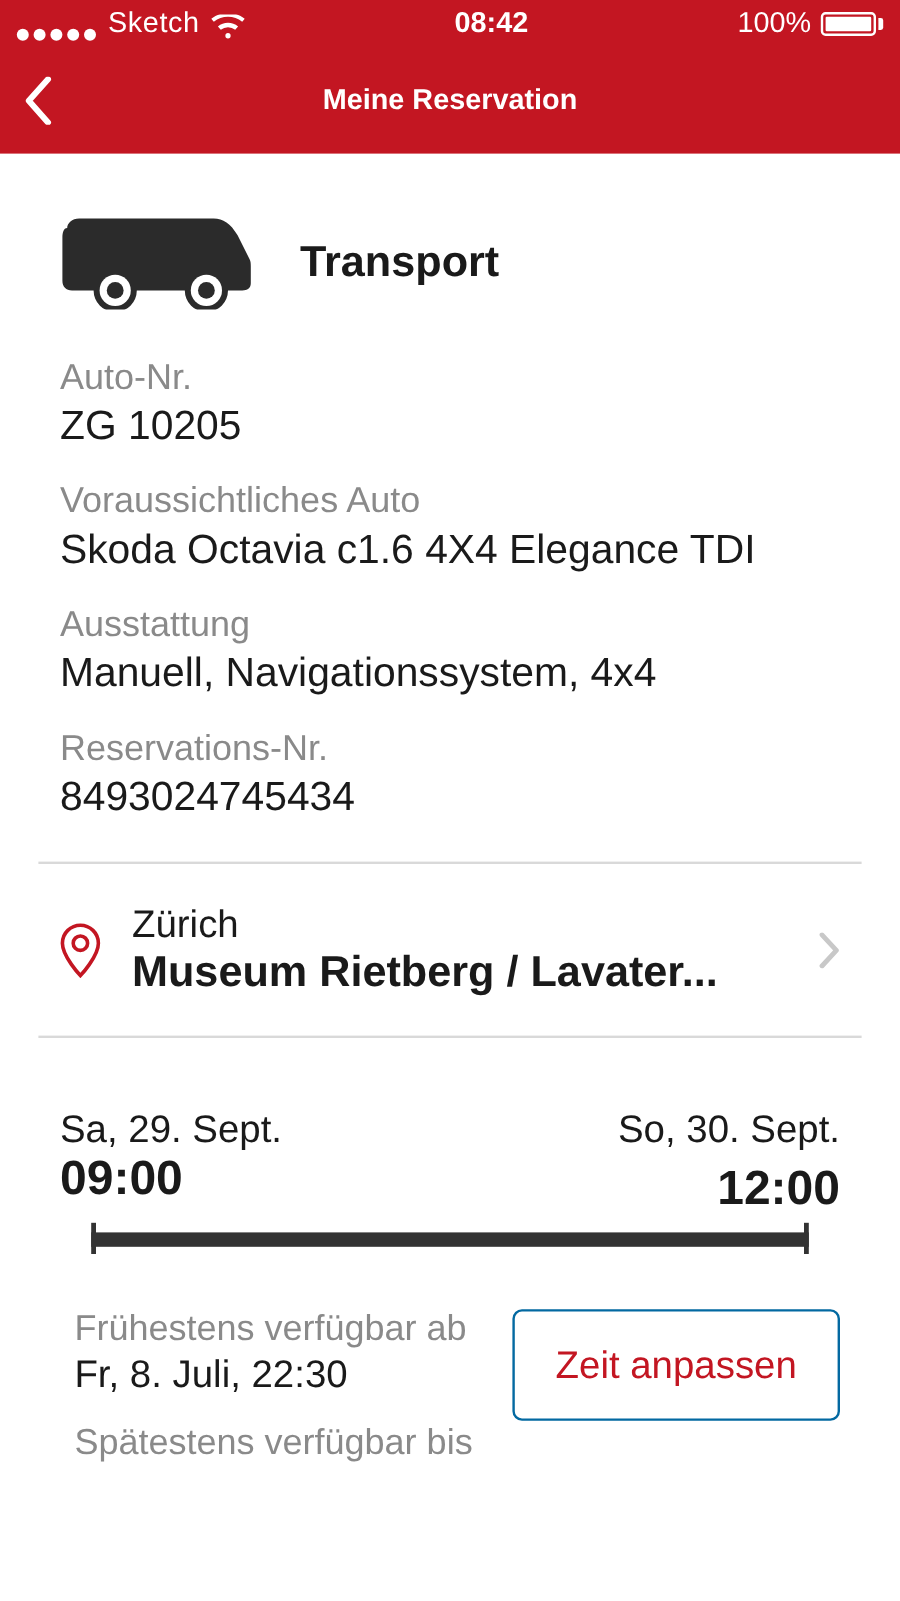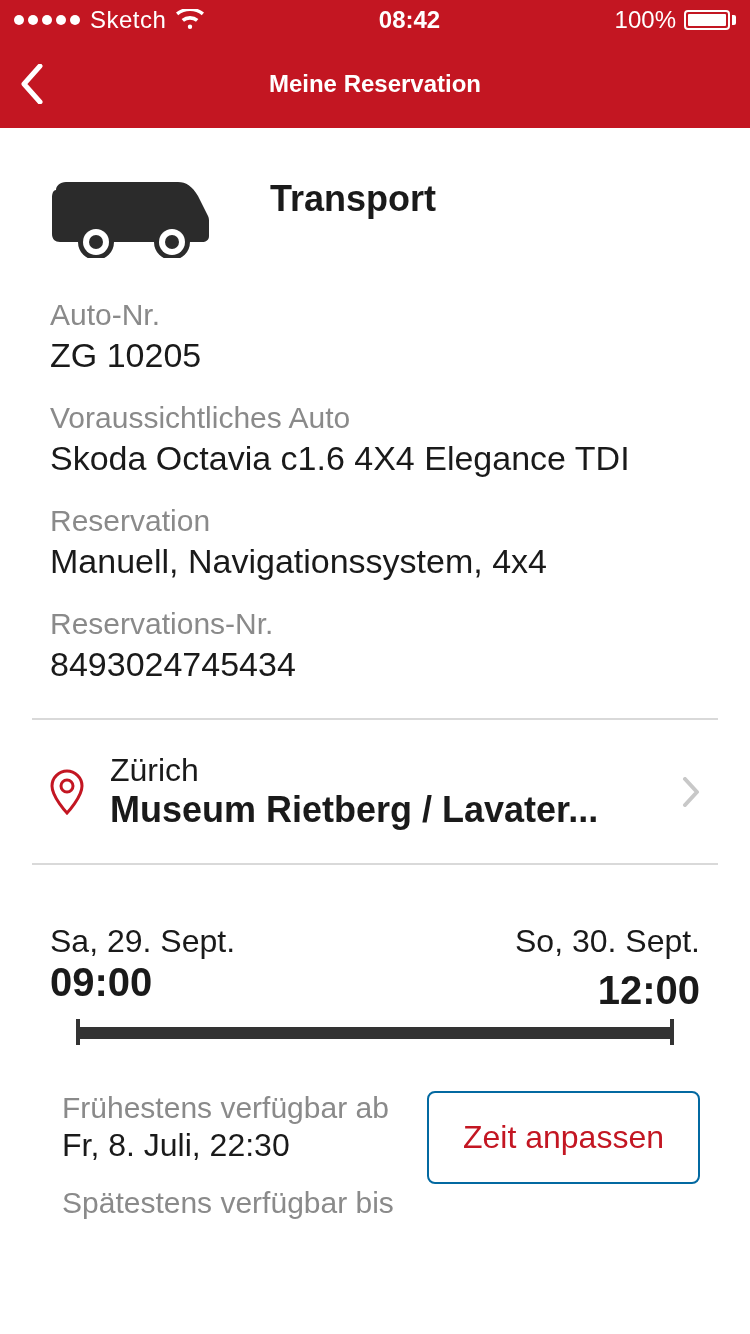--- a/index.html
+++ b/index.html
@@ -1,36 +1,36 @@
 <!DOCTYPE html>
 <html><head>
 <meta charset="utf-8">
 <style>
   * { box-sizing: border-box; margin: 0; padding: 0; }
   html, body { width: 750px; height: 1334px; font-family: -apple-system, "Helvetica Neue", Helvetica, Arial, sans-serif; background: #fff; overflow: hidden; }
   .statusbar { background: #c31622; height: 40px; display: flex; align-items: center; justify-content: space-between; color: #fff; padding: 0 14px; font-size: 24px; font-weight: 500; }
-  .statusbar .left { display: flex; align-items: center; gap: 10px; }
+  .statusbar .left { display: flex; align-items: flex-end; gap: 10px; }
   .dots { display: flex; gap: 4px; align-items: center; }
   .dots span { width: 10px; height: 10px; border-radius: 50%; background: #fff; display: inline-block; }
   .carrier { font-size: 24px; letter-spacing: 0.5px; }
   .wifi { display: inline-block; }
   .time { font-size: 24px; font-weight: 600; }
   .right { display: flex; align-items: center; gap: 8px; }
   .battery { display: flex; align-items: center; }
   .battery-body { width: 46px; height: 20px; border: 2px solid #fff; border-radius: 4px; position: relative; }
   .battery-fill { position: absolute; inset: 2px; background: #fff; border-radius: 1px; }
   .battery-tip { width: 4px; height: 10px; background: #fff; margin-left: 2px; border-radius: 0 2px 2px 0; }
 
   .navbar { background: #c31622; height: 88px; position: relative; display: flex; align-items: center; justify-content: center; }
   .nav-title { color: #fff; font-size: 24px; font-weight: 800; }
   .back-btn { position: absolute; left: 20px; top: 0; bottom: 0; display: flex; align-items: center; color: #fff; font-size: 40px; }
 
   .content { padding: 0 50px; }
 
-  .category { display: flex; align-items: flex-start; gap: 60px; padding: 50px 0 30px 0; }
+  .category { display: flex; align-items: center; gap: 40px; padding: 50px 0 30px 0; }
   .category-title { font-size: 36px; font-weight: 800; color: #1a1a1a; }
 
   .field { padding: 10px 0 16px 0; }
   .row2 { display: flex; gap: 40px; }
   .row2 .field { flex: 1; }
   .label { color: #8a8a8a; font-size: 30px; margin-bottom: 4px; }
   .value { color: #1a1a1a; font-size: 34px; }
 
   .divider { height: 2px; background: #d9d9d9; margin: 18px -18px; }
 
@@ -122,21 +122,21 @@
       <div class="value">ZG 10205</div>
     </div>
   </div>
 
   <div class="field">
     <div class="label">Voraussichtliches Auto</div>
     <div class="value">Skoda Octavia c1.6 4X4 Elegance TDI</div>
   </div>
 
   <div class="field">
-    <div class="label">Reservation</div>
+    <div class="label">Ausstattung</div>
     <div class="value">Manuell, Navigationssystem, 4x4</div>
   </div>
 
   <div class="field">
     <div class="label">Reservations-Nr.</div>
     <div class="value">8493024745434</div>
   </div>
 
   <div class="divider"></div>
 

